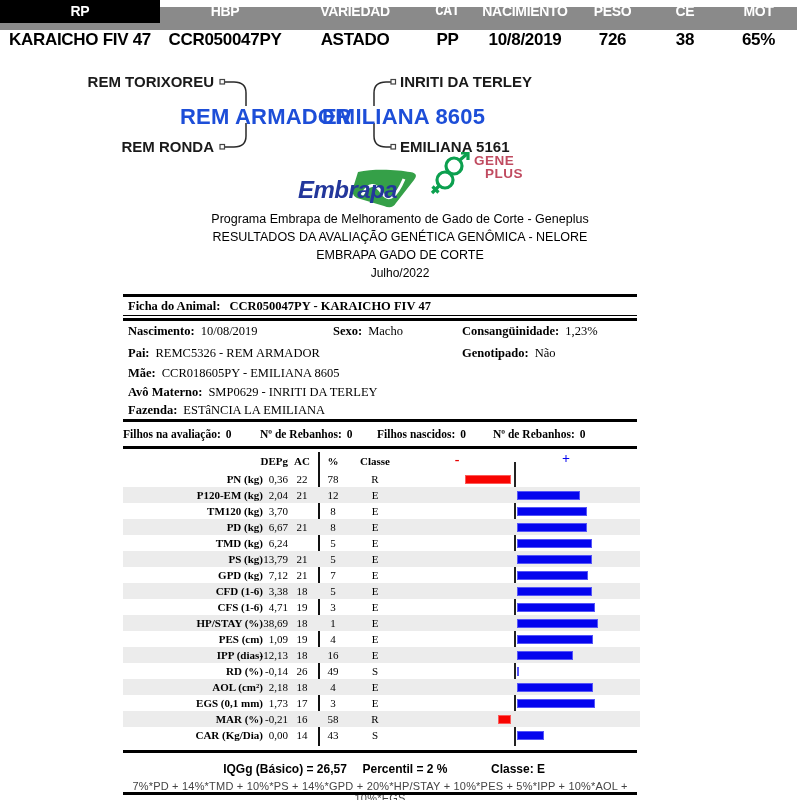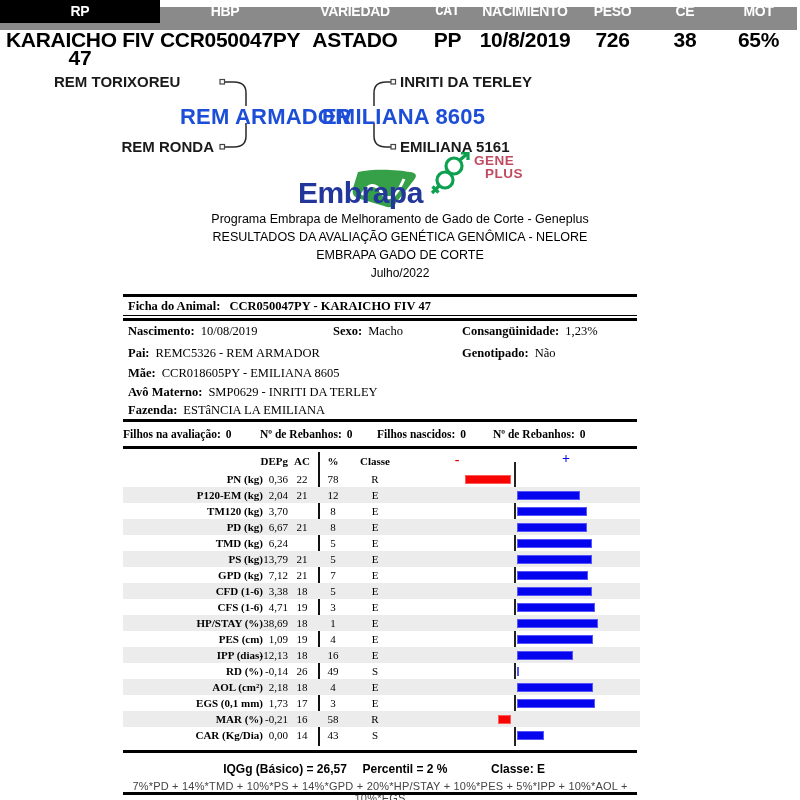--- a/index.html
+++ b/index.html
@@ -6,21 +6,21 @@
   #page{position:relative;width:800px;height:800px;background:#fff;color:#000;overflow:hidden;}
   .abs{position:absolute;}
   .sans{font-family:"Liberation Sans",sans-serif;}
   
   .top-head{position:absolute;left:0;top:7px;height:23px;width:797px;background:#8a8a8a;}
   .top-head-cell{position:absolute;top:0;height:23px;line-height:23px;color:#fff;
     font-family:"Liberation Sans",sans-serif;font-weight:bold;font-size:14px;
     letter-spacing:-0.3px;text-align:center;}
   .top-head-cell.first{background:#000;}
   .top-val-cell{position:absolute;top:31px;height:18px;line-height:18px;color:#000;
-    font-family:"Liberation Sans",sans-serif;font-weight:bold;font-size:21px;
+    font-family:"Liberation Sans",sans-serif;font-weight:bold;font-size:17px;
     letter-spacing:-0.3px;text-align:center;}
   
   .ped-name{position:absolute;font-family:"Liberation Sans",sans-serif;font-weight:bold;
     font-size:15px;color:#1a1a1a;height:16px;line-height:16px;}
   .ped-center{position:absolute;font-family:"Liberation Sans",sans-serif;font-weight:bold;
     font-size:22px;color:#1d4ed8;height:22px;line-height:22px;letter-spacing:0.2px;}
   
   .title-line{position:absolute;left:0;width:800px;text-align:center;
     font-family:"Liberation Sans",sans-serif;font-weight:normal;font-size:12.5px;}
   
@@ -45,21 +45,21 @@
   .dep-bar{position:absolute;top:3.5px;height:9px;box-sizing:border-box;}
   .dep-bar.blue{background:#0404ee;border:1px solid rgba(140,140,255,0.6);}
   .dep-bar.red{background:#f80400;border:1px solid rgba(255,150,150,0.6);}
   .vline{position:absolute;background:#111;}
   
   .sum-item{position:absolute;top:762px;height:15px;line-height:15px;text-align:center;
     font-family:"Liberation Sans",sans-serif;font-weight:bold;font-size:12px;}
   .formula{position:absolute;left:123px;width:514px;top:780px;text-align:center;
     font-family:"Liberation Sans",sans-serif;font-size:11px;color:#444;letter-spacing:0.2px;}
   .logo-txt-embrapa{position:absolute;left:0;top:7px;font-family:"Liberation Sans",sans-serif;
-    font-weight:bold;font-size:30px;color:#23379b;letter-spacing:-0.5px;}
+    font-weight:bold;font-style:italic;font-size:24px;color:#23379b;letter-spacing:-0.5px;}
   .gp-word{position:absolute;font-family:"Liberation Sans",sans-serif;font-weight:900;
     font-size:13.5px;color:#c04b60;letter-spacing:0.5px;line-height:13px;}
 </style>
 </head>
 <body>
 
 <div id="page">
 
   <div class="top-head" id="top-head"></div>
   <div id="top-vals"></div>
@@ -67,21 +67,21 @@
   <svg class="abs" style="left:0;top:60px;" width="800" height="110" viewBox="0 0 800 110">
     <path d="M225,22 H234 Q246,22 246,33 V46" fill="none" stroke="#2a2a2a" stroke-width="1.5"></path>
     <path d="M225,87 H234 Q246,87 246,76 V63" fill="none" stroke="#2a2a2a" stroke-width="1.5"></path>
     <path d="M395,22 H386 Q374,22 374,33 V46" fill="none" stroke="#2a2a2a" stroke-width="1.5"></path>
     <path d="M395,87 H386 Q374,87 374,76 V63" fill="none" stroke="#2a2a2a" stroke-width="1.5"></path>
     <rect x="220" y="19.5" width="4.5" height="4.5" fill="#fff" stroke="#444" stroke-width="1.2"></rect>
     <rect x="220" y="84.5" width="4.5" height="4.5" fill="#fff" stroke="#444" stroke-width="1.2"></rect>
     <rect x="391" y="19.5" width="4.5" height="4.5" fill="#fff" stroke="#444" stroke-width="1.2"></rect>
     <rect x="391" y="84.5" width="4.5" height="4.5" fill="#fff" stroke="#444" stroke-width="1.2"></rect>
   </svg>
-  <div class="ped-name" style="left:54px;top:74px;width:160px;">REM TORIXOREU</div>
+  <div class="ped-name" style="left:54px;top:74px;width:160px;text-align:right;">REM TORIXOREU</div>
   <div class="ped-center" style="left:180px;top:106px;">REM ARMADOR</div>
   <div class="ped-name" style="left:54px;top:139px;width:160px;text-align:right;">REM RONDA</div>
   <div class="ped-name" style="left:400px;top:74px;width:200px;">INRITI DA TERLEY</div>
   <div class="ped-center" style="left:322px;top:106px;">EMILIANA 8605</div>
   <div class="ped-name" style="left:400px;top:139px;width:200px;">EMILIANA 5161</div>
 
   <div class="abs" style="left:298px;top:169px;width:122px;height:40px;">
     <svg class="abs" style="left:52px;top:0;" width="70" height="40" viewBox="0 0 70 40">
       <path d="M8,3 C25,-1 50,1 60,3 C67,4 67,7 64,11 L46,34 C43,39 39,39 34,37 L7,29 C3,27 2,24 3,19 Z" fill="#35a048"></path>
       <path d="M12,26 Q22,8 32,24 Q42,38 54,10" fill="none" stroke="#fff" stroke-width="3"></path>

